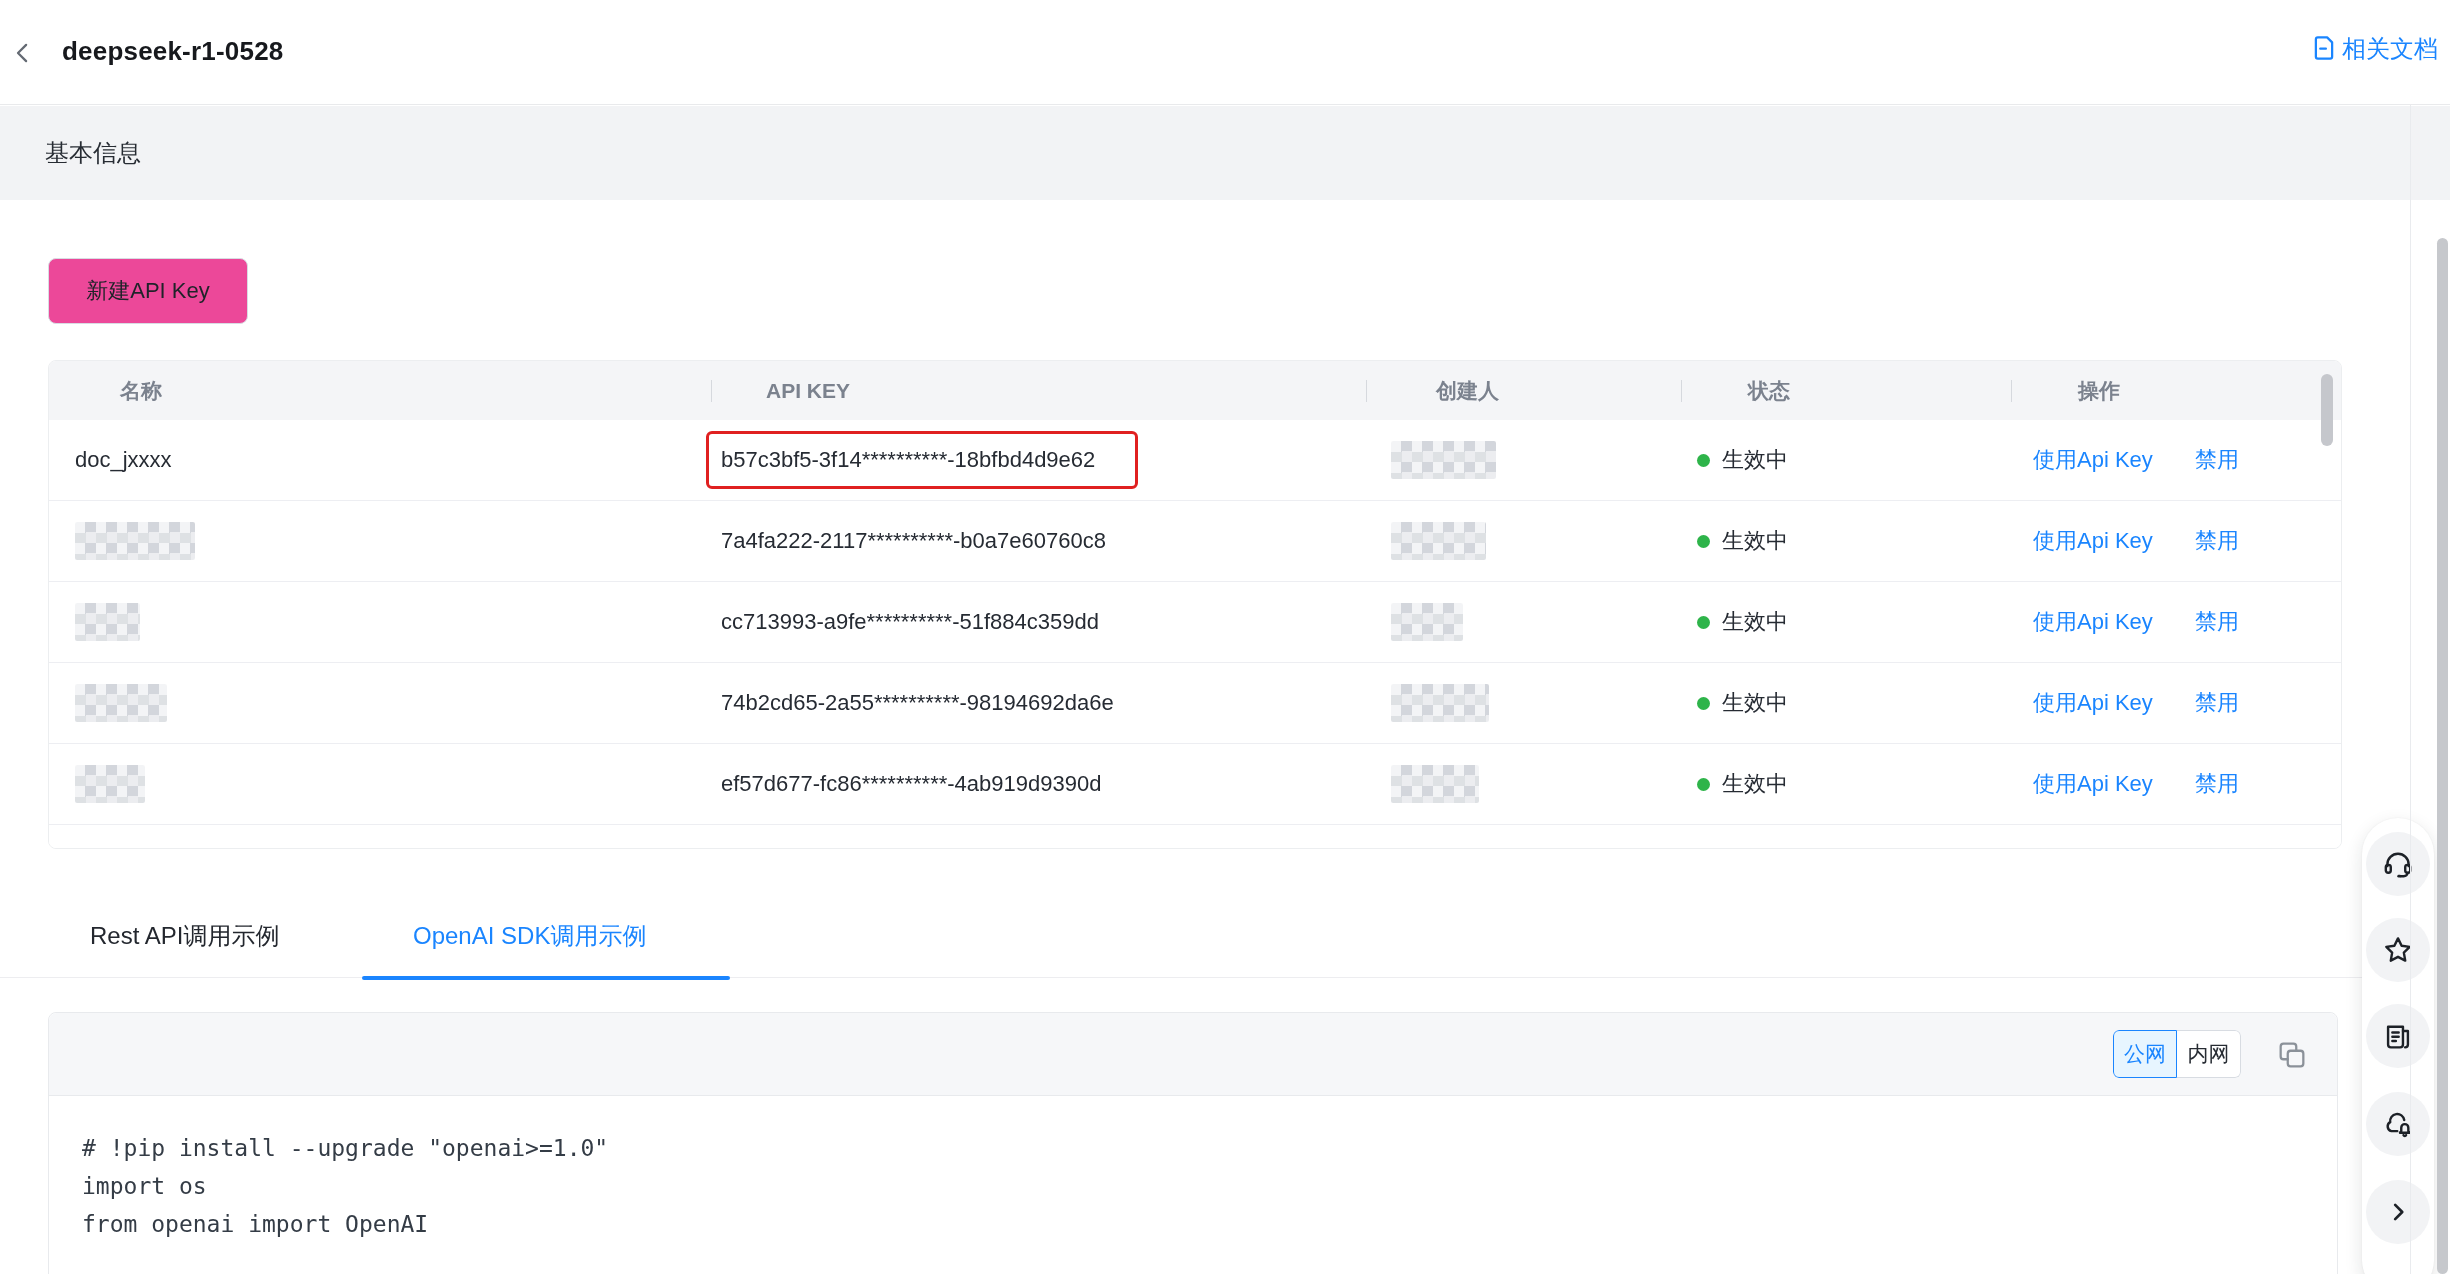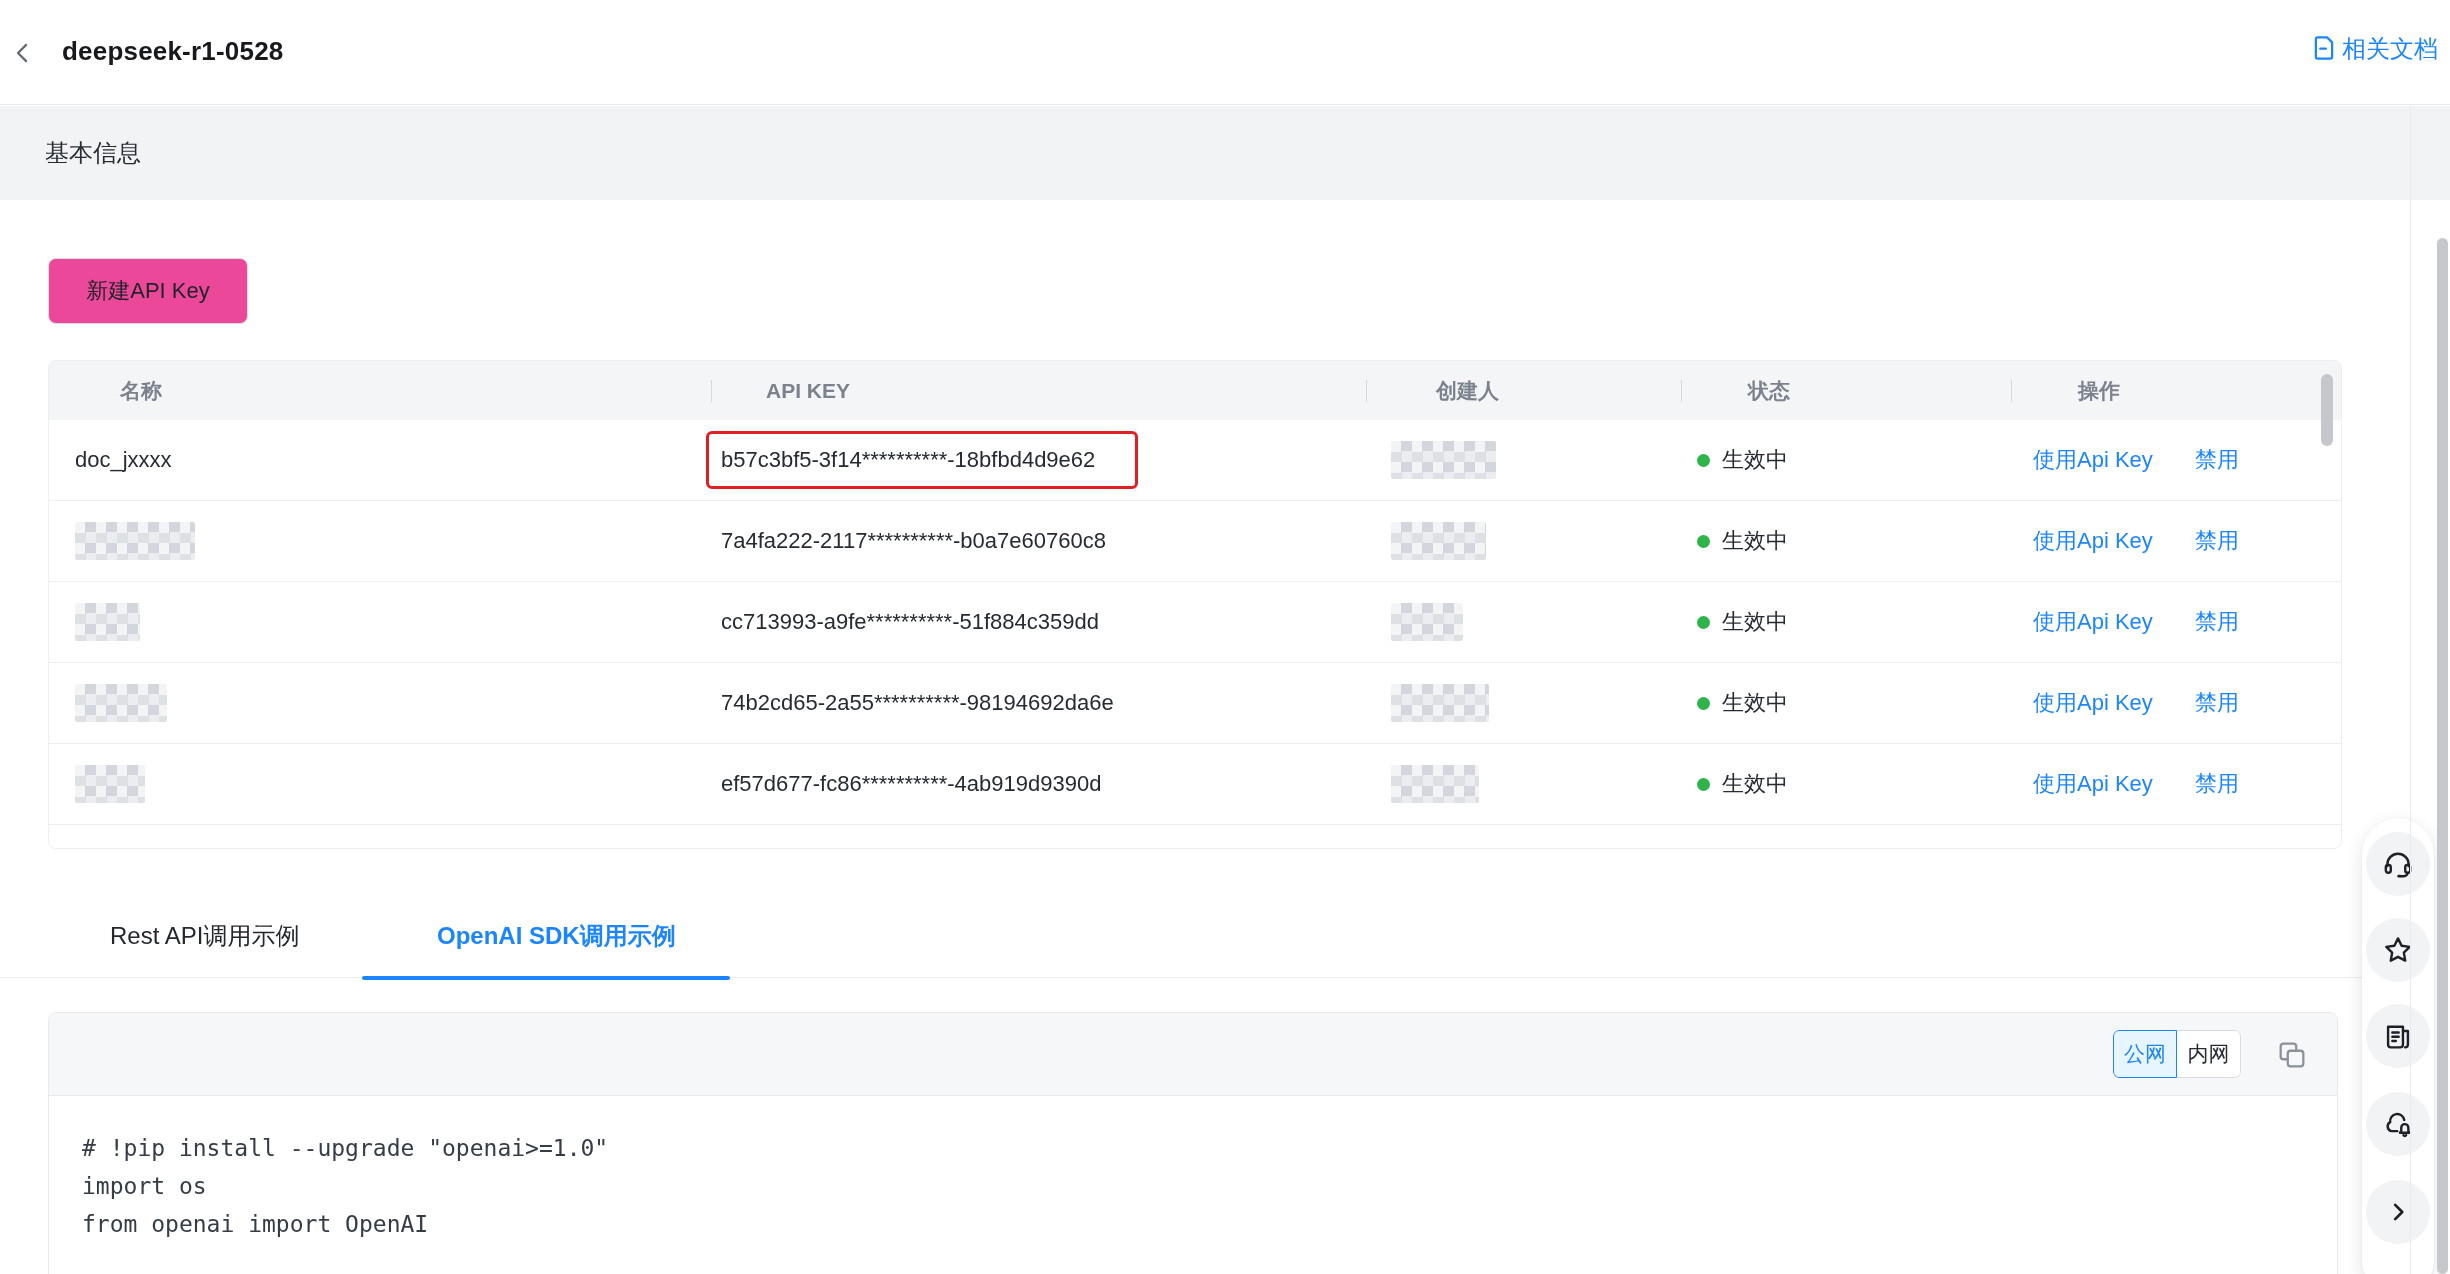--- a/index.html
+++ b/index.html
@@ -38,22 +38,22 @@
   .lnk.use { margin-right:36px; }
   .boxed { display:inline-block; border:3px solid var(--red); border-radius:6px; padding:13px 40px 13px 12px; margin-left:-15px; }
   .px { display:inline-block; height:38px; vertical-align:middle; border-radius:2px; opacity:.85;
         background-image:conic-gradient(#ccd0d6 25%, #e9ebee 25% 50%, #d9dce0 50% 75%, #f2f3f5 75%);
         background-size:21px 21px; }
   .tscroll { position:absolute; right:8px; top:13px; width:12px; height:72px; background:#c5c7cc; border-radius:6px; cursor:pointer; }
   
   .ex-tabs { position:absolute; left:0; top:912px; width:2410px; height:66px; }
   .ex-hairline { position:absolute; left:0; bottom:0; width:2410px; height:1px; background:#ededf0; }
   .ex-tab { position:absolute; top:8px; font-size:24px; color:#23272e; cursor:pointer; }
-  .ex-tab.rest { left:90px;margin-left:20px; }
-  .ex-tab.sdk { left:437px; color:var(--accent);font-weight:bold; }
+  .ex-tab.rest { left:90px; }
+  .ex-tab.sdk { left:413px; color:var(--accent); }
   .ex-underline { position:absolute; left:362px; bottom:-2px; width:368px; height:4px; background:var(--accent); border-radius:2px; }
   
   .code-panel { position:absolute; left:48px; top:1012px; width:2290px; height:400px; background:#fff; border:1px solid #e8eaed; border-radius:8px; }
   .code-header { position:relative; height:83px; background:#f6f7f9; border-bottom:1px solid #e8eaed; border-radius:8px 8px 0 0; }
   .net-toggle { position:absolute; right:96px; top:17px; display:flex; height:48px; border-radius:6px; overflow:hidden; }
   .seg { width:64px; height:48px; font-size:21px; font-family:inherit; background:#fff; border:1px solid #d8dce2; color:#272c33; cursor:pointer; }
   .seg.first { border-radius:6px 0 0 6px; }
   .seg.last { border-radius:0 6px 6px 0; border-left:none; }
   .seg.active { background:#e7f5ff; border:1px solid var(--accent); color:var(--accent); }
   .copy-btn { position:absolute; right:28px; top:25px; width:34px; height:34px; background:none; border:none; color:#8b9199; cursor:pointer; }

